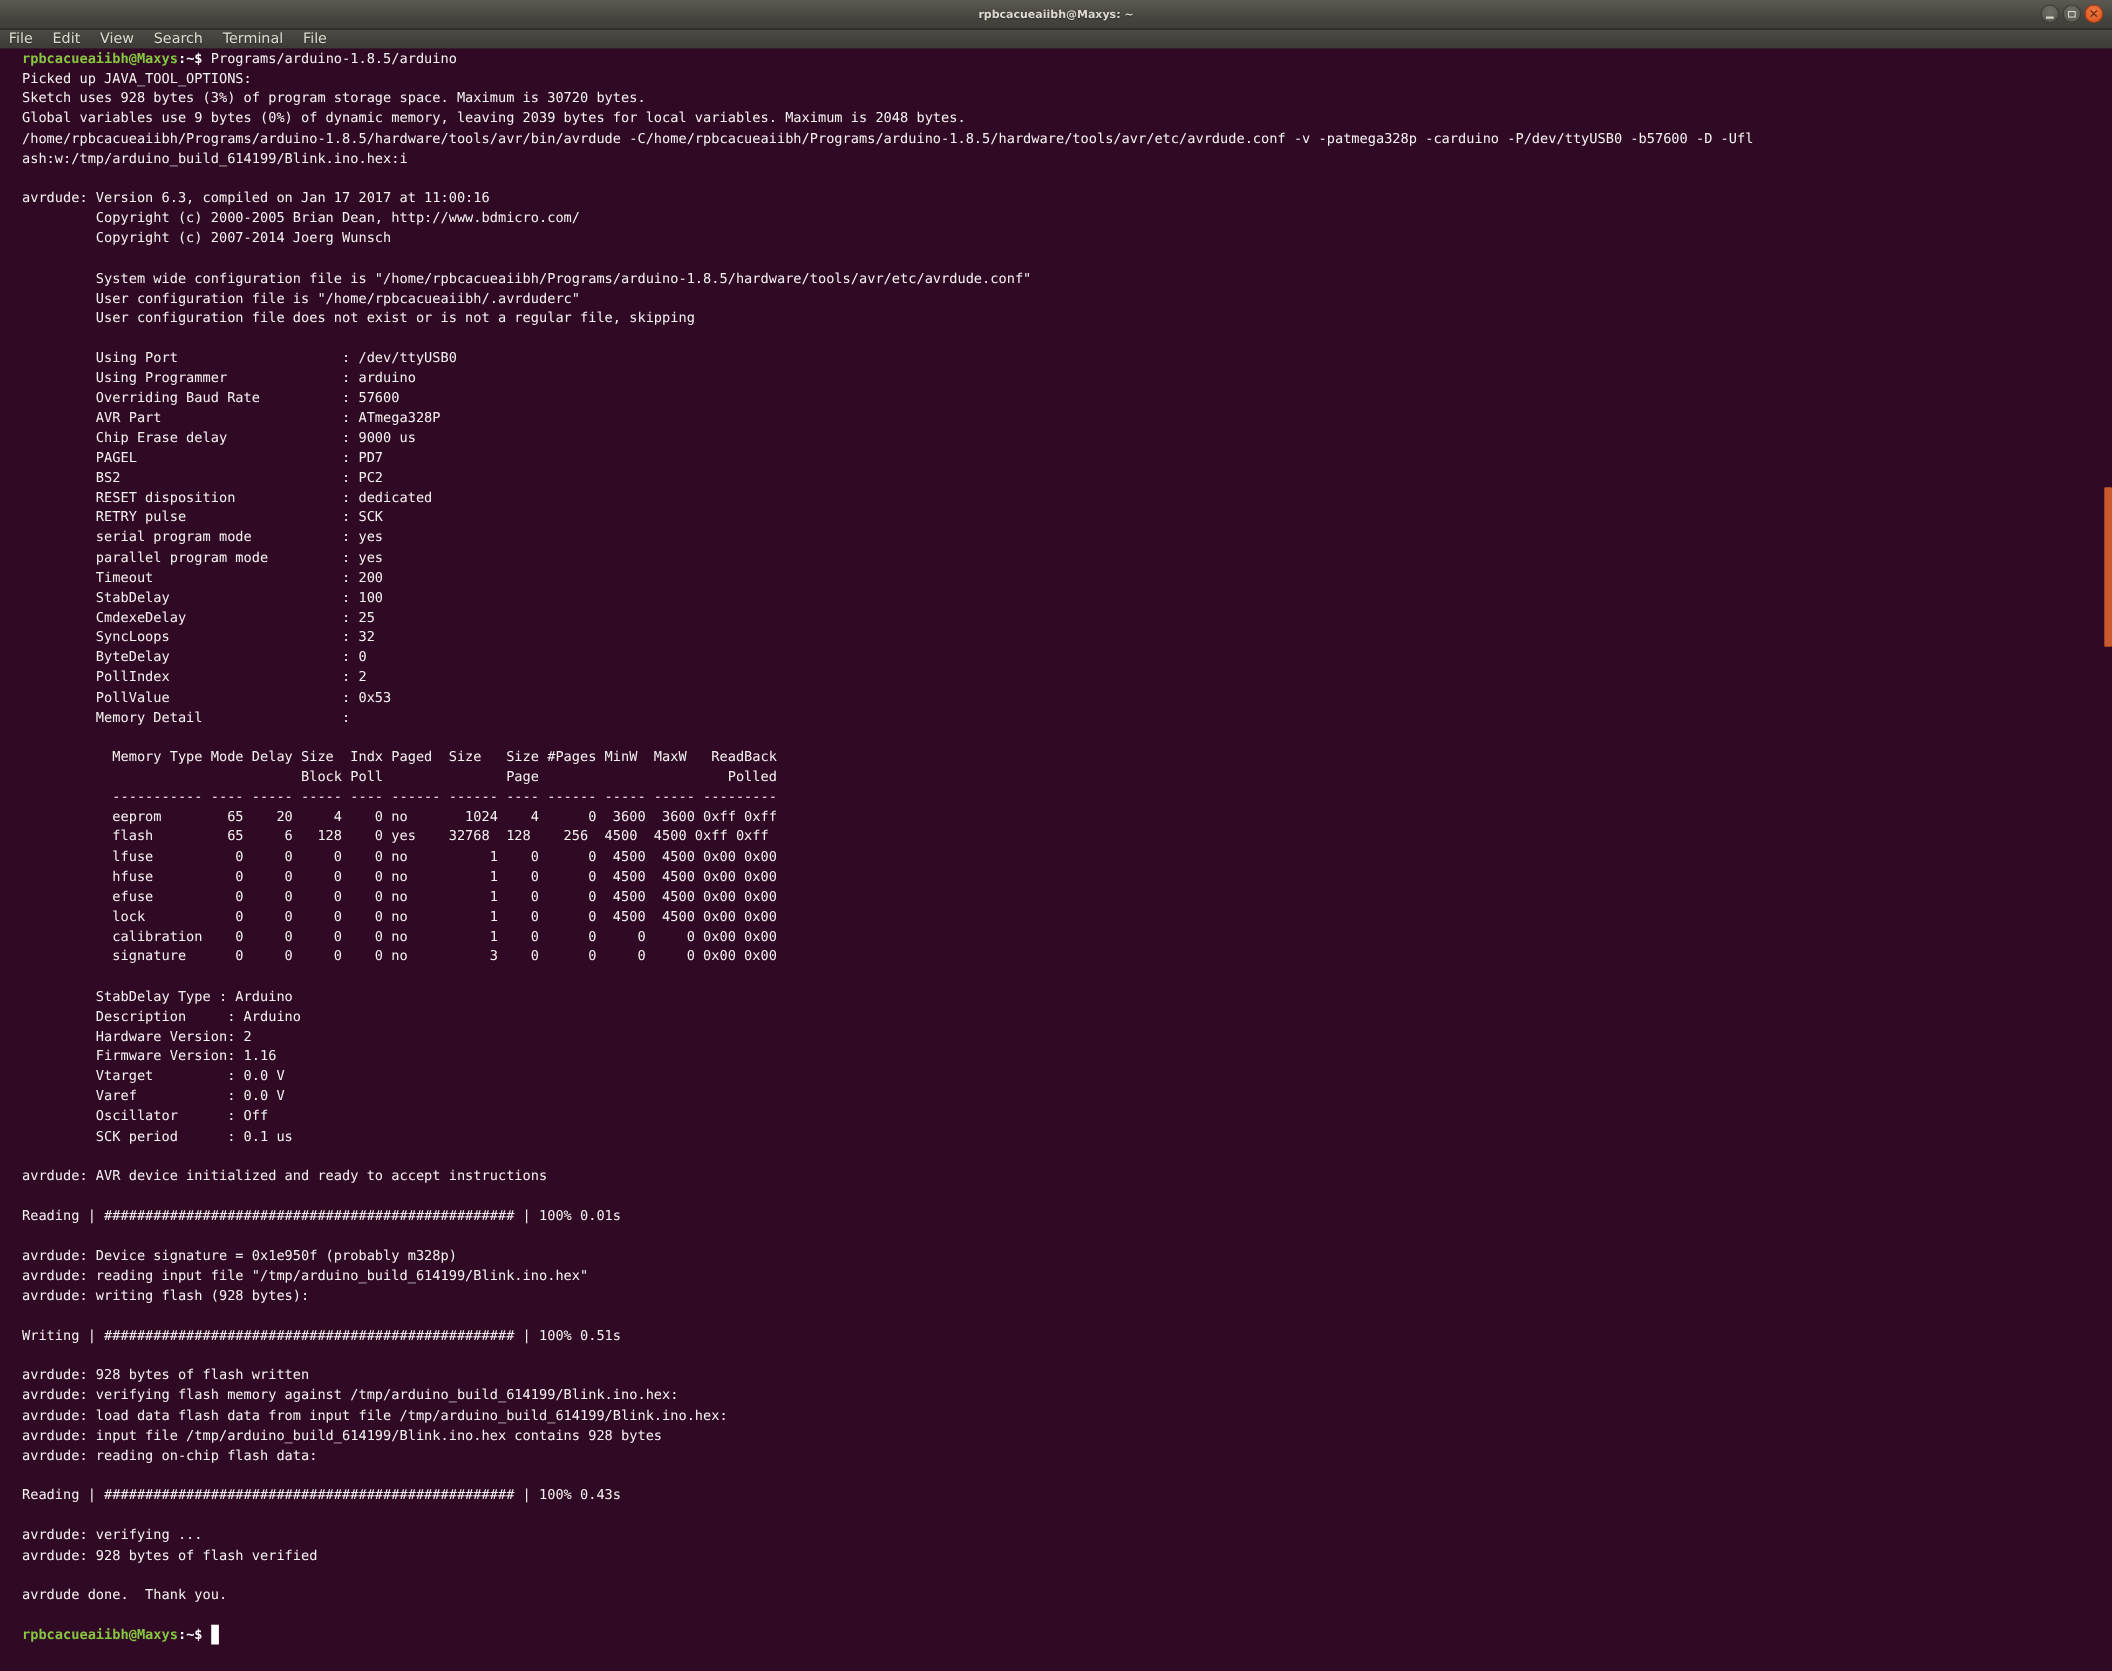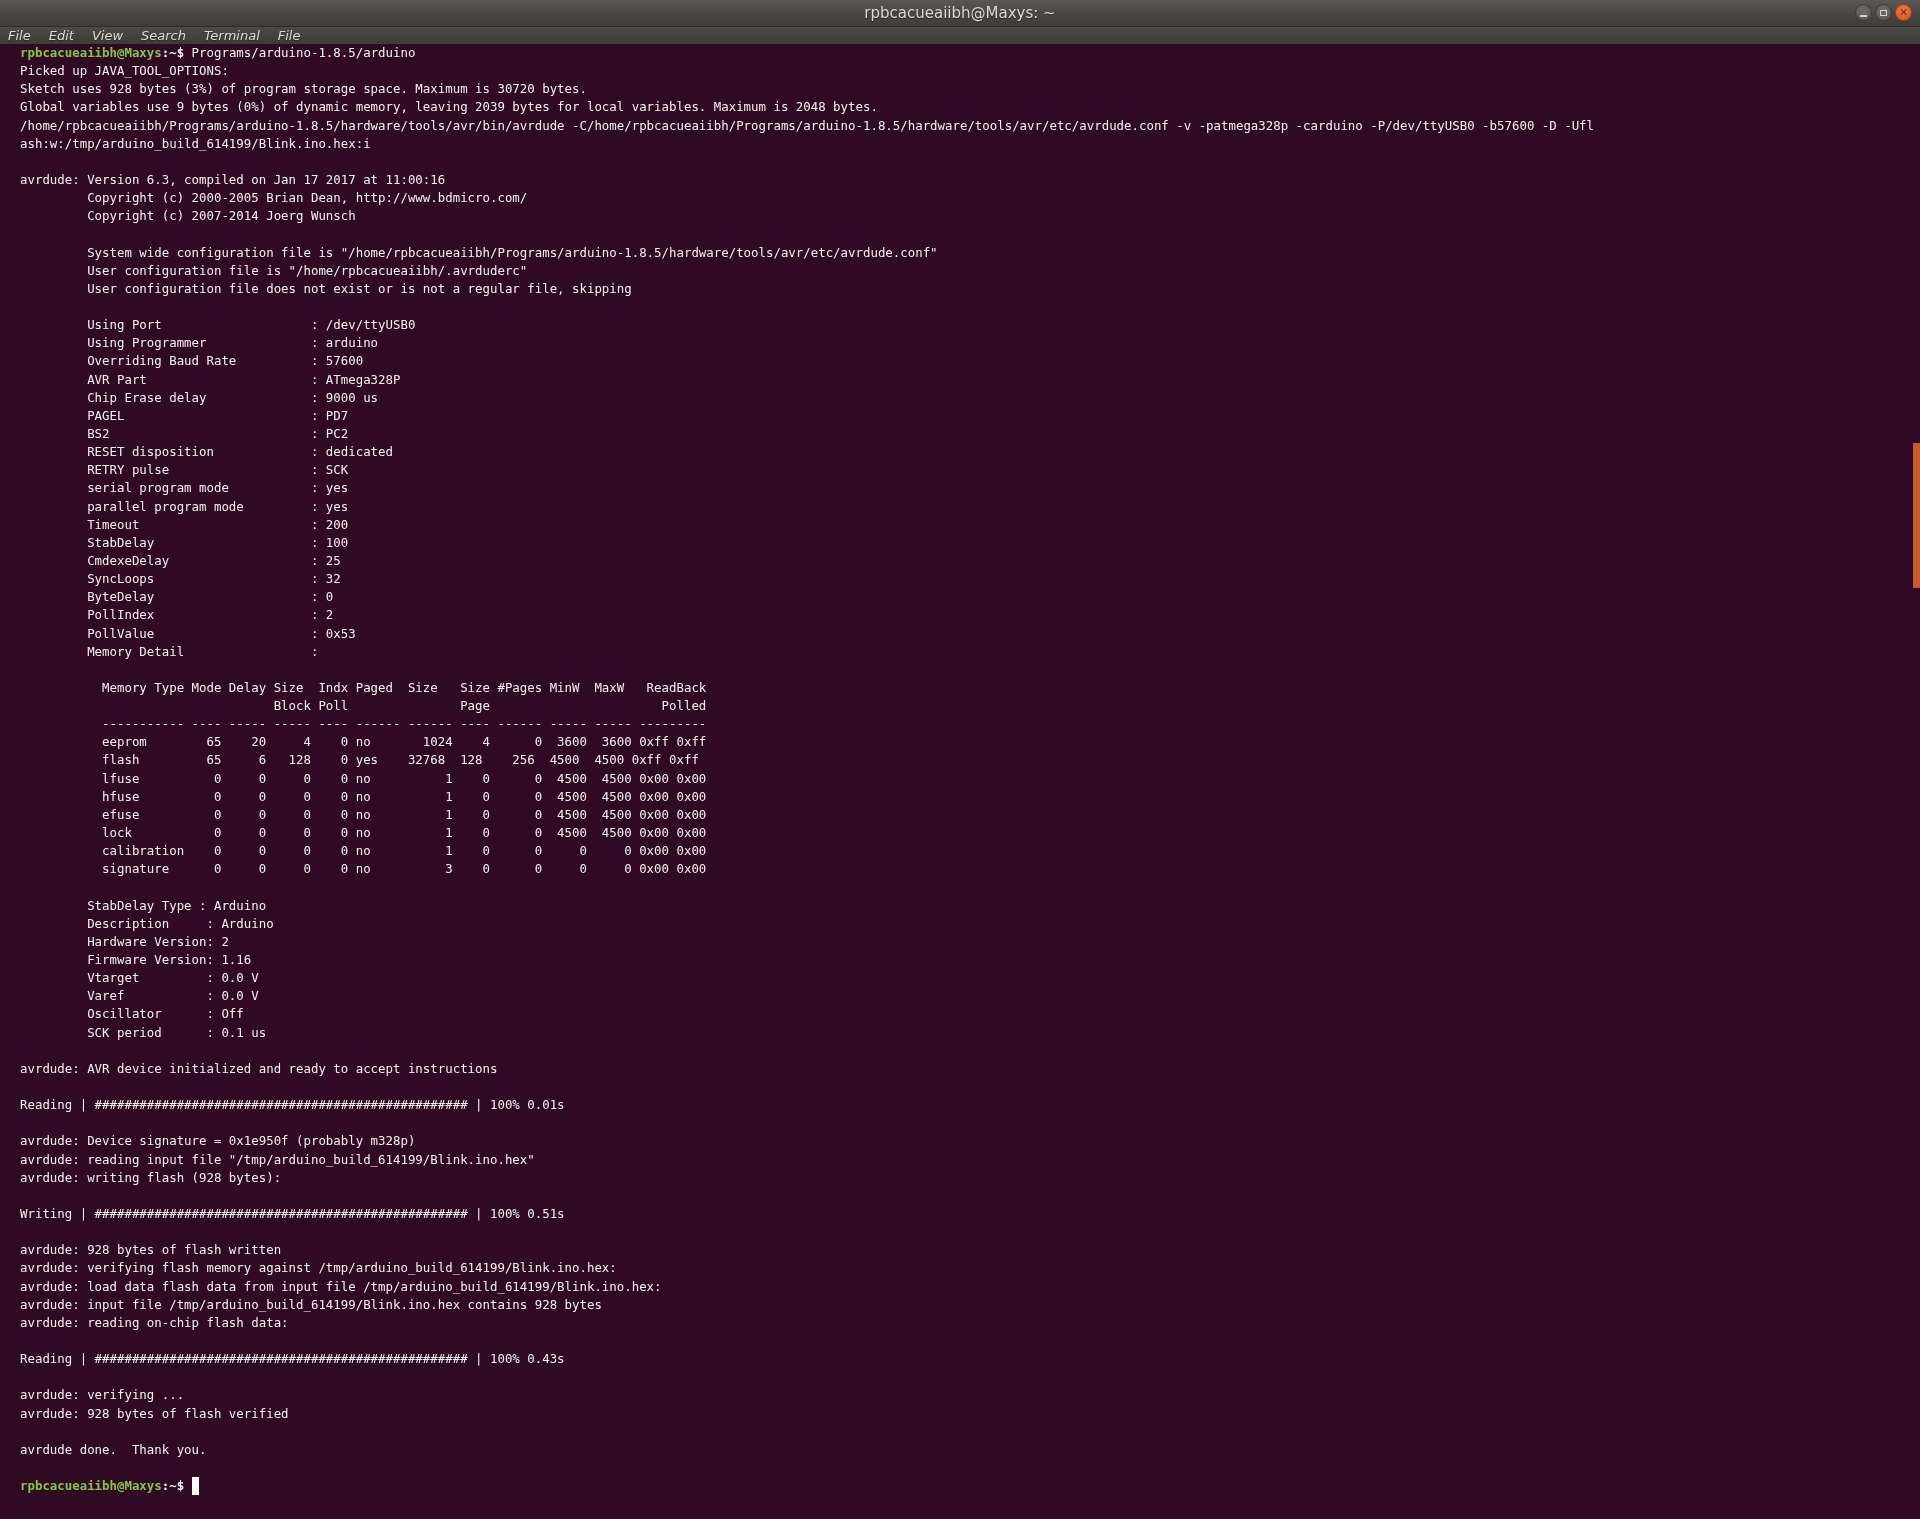--- a/index.html
+++ b/index.html
@@ -9,21 +9,21 @@
     font-family:"DejaVu Sans",sans-serif;
   }
   
   .titlebar{
     position:absolute;top:0;left:0;width:1920px;height:26px;
     background:linear-gradient(#5b5950,#47453f 60%,#3f3d38);
     border-bottom:1px solid #2e2c28;
     display:flex;align-items:center;justify-content:center;
   }
   .titlebar .title{
-    font-size:15px;font-weight:normal;color:#dcd8cf;
+    font-size:10px;font-weight:bold;color:#dcd8cf;
     text-shadow:0 1px 1px rgba(0,0,0,.4);
     text-align:center;
   }
   .winbtns{
     position:absolute;right:8px;top:4px;display:flex;gap:3px;align-items:center;
   }
   .wbtn{
     width:17px;height:17px;border-radius:50%;
     display:flex;align-items:center;justify-content:center;
     font-size:11px;line-height:1;cursor:default;
@@ -40,21 +40,20 @@
   .wbtn .minus{display:block;width:7px;height:2px;background:#d8d4cb;margin-top:6px;}
   .wbtn .square{display:block;width:7px;height:6px;border:1.5px solid #d8d4cb;box-sizing:border-box;}
   .menubar{
     position:absolute;top:27px;left:0;width:1920px;height:17px;
     background:linear-gradient(#4c4a44,#3d3b36);
     display:flex;align-items:center;
   }
   .menu-item{
     color:#dedad1;font-size:13px;padding:0 9px;line-height:17px;
     text-shadow:0 1px 1px rgba(0,0,0,.3);
-    font-style:italic;
   }
   .menu-item:first-child{padding-left:8px;}
   
   .term{
     position:absolute;top:44px;left:0;width:1920px;bottom:0;
     padding-left:20px;box-sizing:border-box;
     font-family:"DejaVu Sans Mono",monospace;
     font-size:12.4px;line-height:18.14px;
     color:#f4f1f1;
   }

